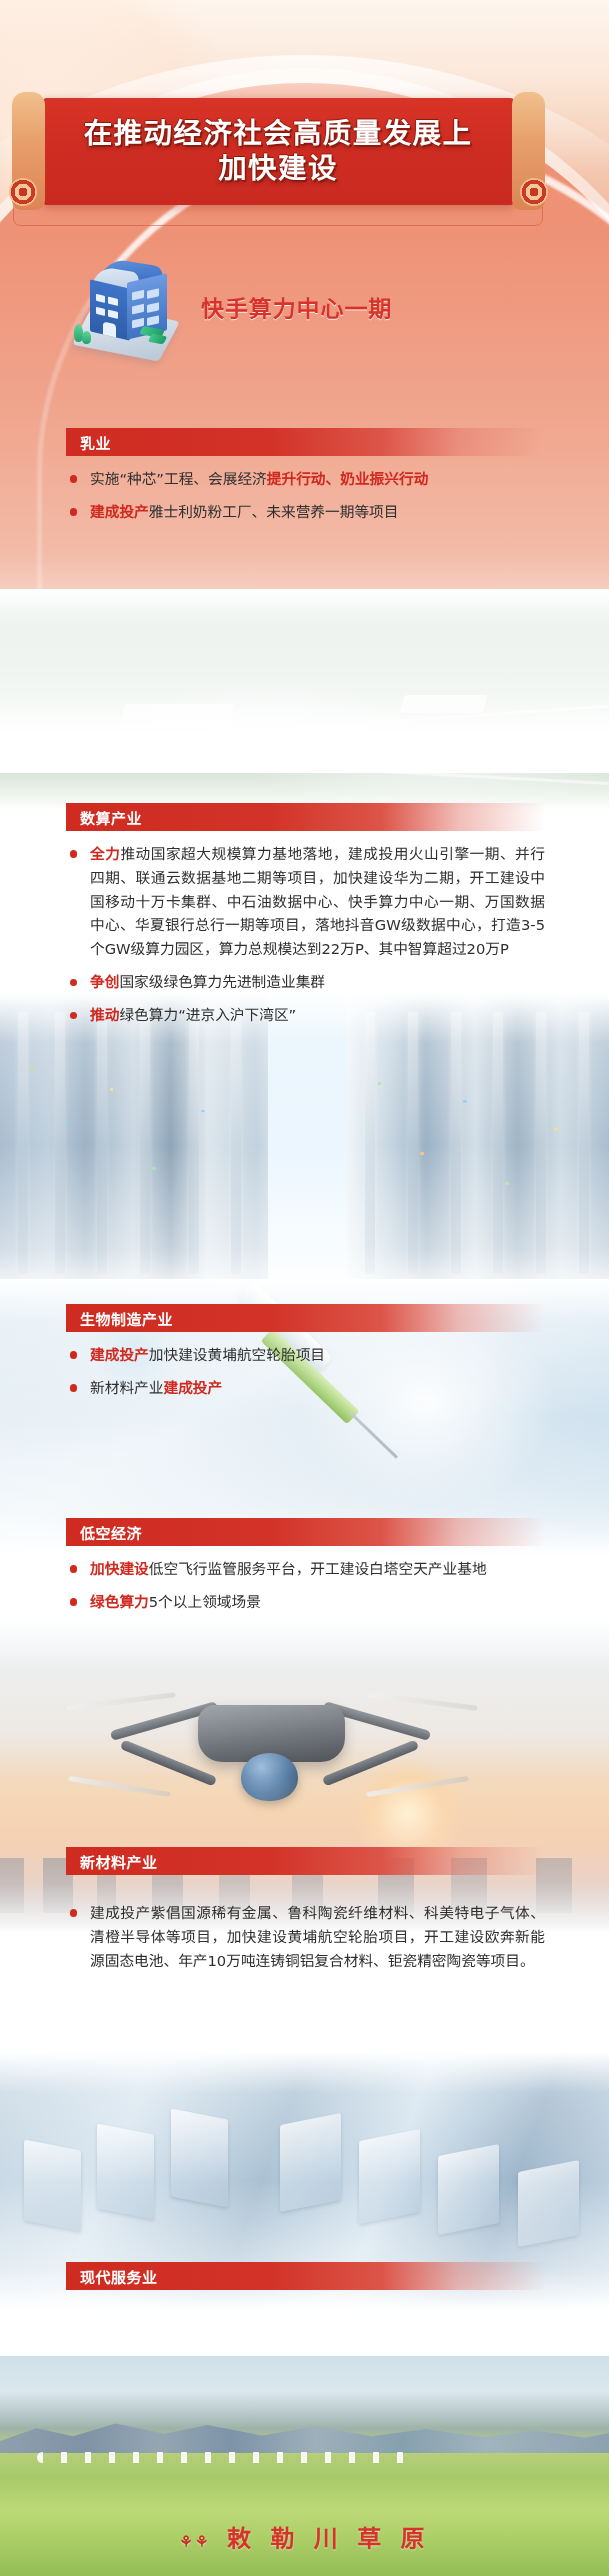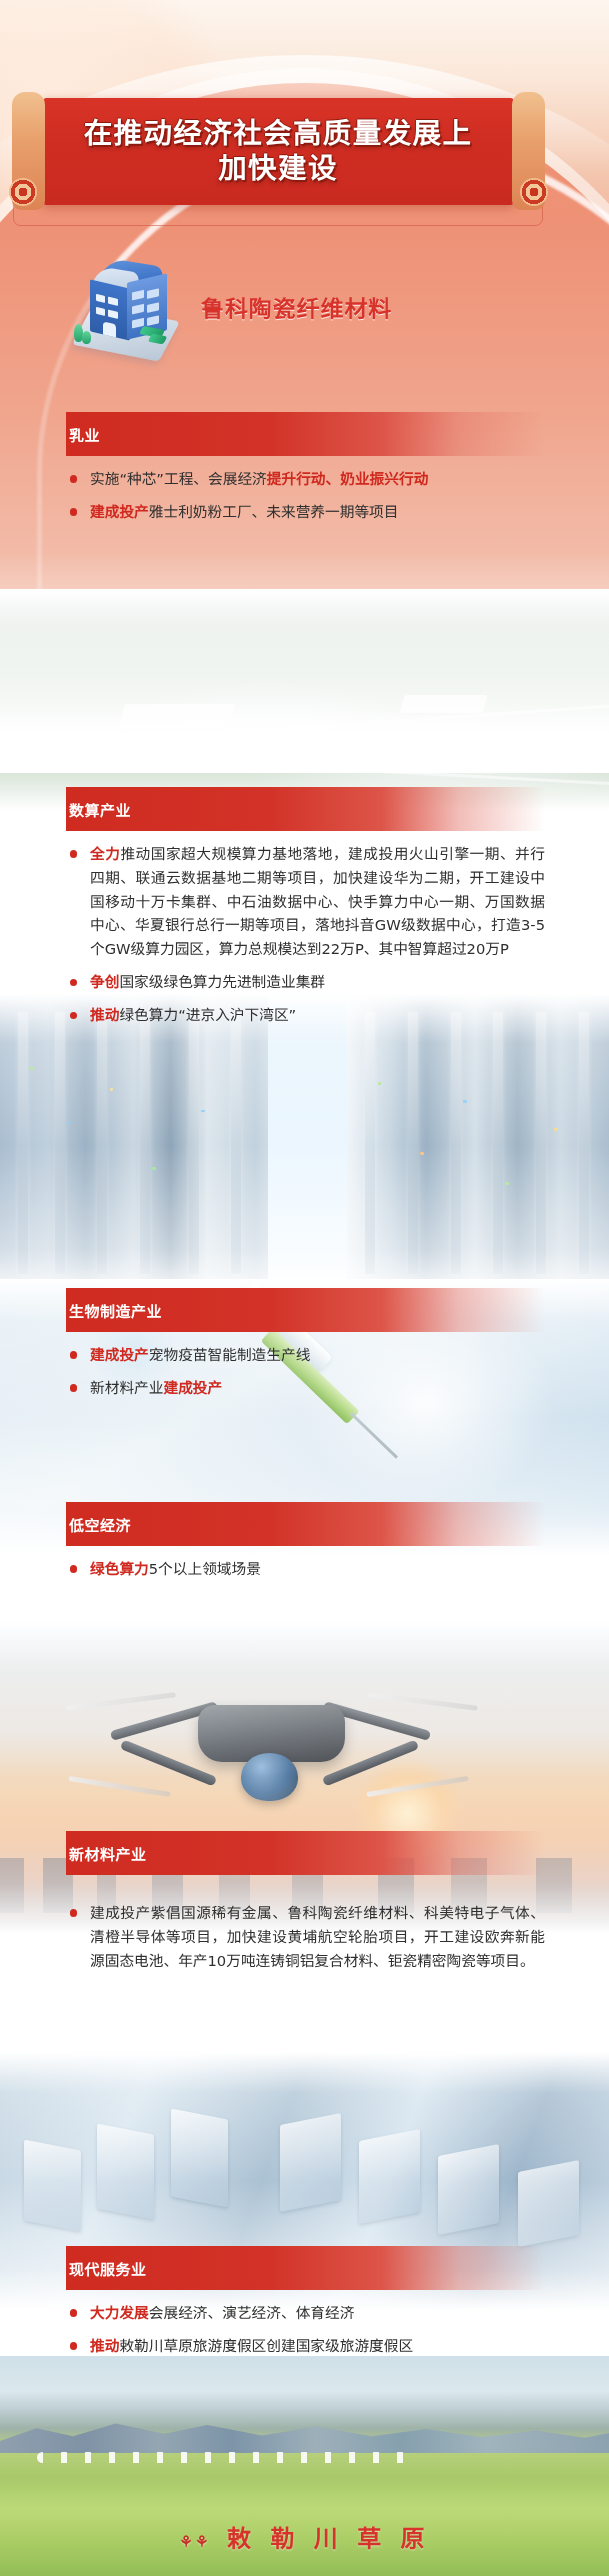--- a/index.html
+++ b/index.html
@@ -348,26 +348,27 @@
     text-shadow: 0 0.9px 0 rgba(255,255,255,0.8);
   }
 
   
   .content { position: absolute; left: 0; top: 0; width: 609px; }
 
   .section { position: absolute; left: 66px; width: 479px; }
 
   .sec-head {
     position: relative;
-    height: 44px;
+    height: 28px;
     background: linear-gradient(90deg, #cf2b21 0%, #d23227 42%, #dd5549 66%,
                 rgba(226,110,98,0.45) 82%, rgba(255,255,255,0) 100%);
     display: flex; align-items: center;
-    padding-left: 3px;
+    padding-left: 14px;
     margin-bottom: 11px;
+    margin-top: 16px;
   }
   .sec-head .label {
     font-family: "DejaVu Sans", "Liberation Sans", sans-serif;
     font-weight: bold; font-size: 15px; color: #ffffff; letter-spacing: 0.5px;
   }
 
   ul.bullets { list-style: none; }
   ul.bullets li {
     position: relative;
     padding-left: 24px;
@@ -504,21 +505,21 @@
         <div class="win" style="left:4.6px;  top:25px; width:12px; height:8.3px;"></div>
         <div class="win" style="left:20px; top:27px; width:12px; height:8.3px;"></div>
         <div class="win" style="left:4.6px;  top:39px; width:12px; height:8.3px;"></div>
         <div class="win" style="left:20px; top:40px; width:12px; height:8.3px;"></div>
       </div>
       <div class="f-tree" style="left:1.8px;  top:68px;"></div>
       <div class="f-tree" style="left:10px; top:75px; height:13px;"></div>
       <div class="f-hedge" style="left:68px; top:72px;"></div>
       <div class="f-hedge" style="left:77px; top:79px; width:16.6px;"></div>
     </div>
-    <div class="lead-title">鲁科陶瓷纤维材料</div>
+    <div class="lead-title">快手算力中心一期</div>
   </div>
 
   <div class="content">
 
     <div class="section" style="top:412px;">
       <div class="sec-head">
         <span class="label">乳业</span>
       </div>
       <ul class="bullets">
         <li><span>实施“种芯”工程、会展经济</span><span class="hl">提升行动、奶业振兴行动</span><span></span></li>
@@ -535,48 +536,45 @@
         <li><span></span><span class="hl">争创</span><span>国家级绿色算力先进制造业集群</span></li>
         <li><span></span><span class="hl">推动</span><span>绿色算力“进京入沪下湾区”</span></li>
       </ul>
     </div>
 
     <div class="section" style="top:1288px;">
       <div class="sec-head">
         <span class="label">生物制造产业</span>
       </div>
       <ul class="bullets">
-        <li><span></span><span class="hl">建成投产</span><span>宠物疫苗智能制造生产线</span></li>
+        <li><span></span><span class="hl">建成投产</span><span>加快建设黄埔航空轮胎项目</span></li>
         <li><span>新材料产业</span><span class="hl">建成投产</span><span></span></li>
       </ul>
     </div>
 
     <div class="section" style="top:1502px;">
       <div class="sec-head">
         <span class="label">低空经济</span>
       </div>
       <ul class="bullets">
+        <li><span></span><span class="hl">加快建设</span><span>低空飞行监管服务平台，开工建设白塔空天产业基地</span></li>
         <li><span></span><span class="hl">绿色算力</span><span>5个以上领域场景</span></li>
       </ul>
     </div>
 
     <div class="section" style="top:1831px;">
       <div class="sec-head">
         <span class="label">新材料产业</span>
       </div>
       <ul class="bullets" style="margin-top:26px;">
         <li><span>建成投产紫倡国源稀有金属、鲁科陶瓷纤维材料、科美特电子气体、清橙半导体等项目，加快建设黄埔航空轮胎项目，开工建设欧奔新能源固态电池、年产10万吨连铸铜铝复合材料、钜瓷精密陶瓷等项目。</span><span class="hl"></span><span></span></li>
       </ul>
     </div>
 
     <div class="section" style="top:2246px;">
       <div class="sec-head">
         <span class="label">现代服务业</span>
       </div>
-      <ul class="bullets">
-        <li><span></span><span class="hl">大力发展</span><span>会展经济、演艺经济、体育经济</span></li>
-        <li><span></span><span class="hl">推动</span><span>敕勒川草原旅游度假区创建国家级旅游度假区</span></li>
-      </ul>
     </div>
 
   </div>
 </div>
 
 
 </body></html>

